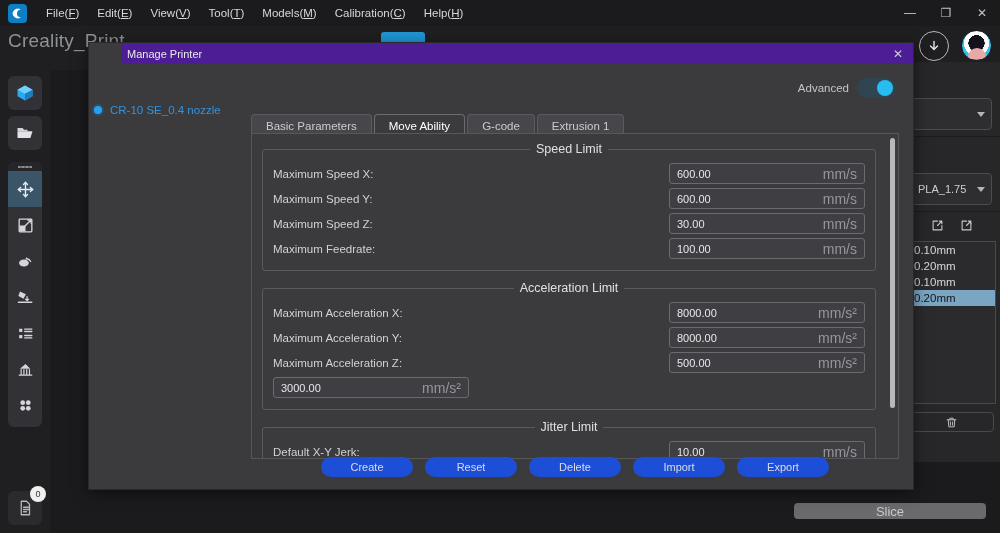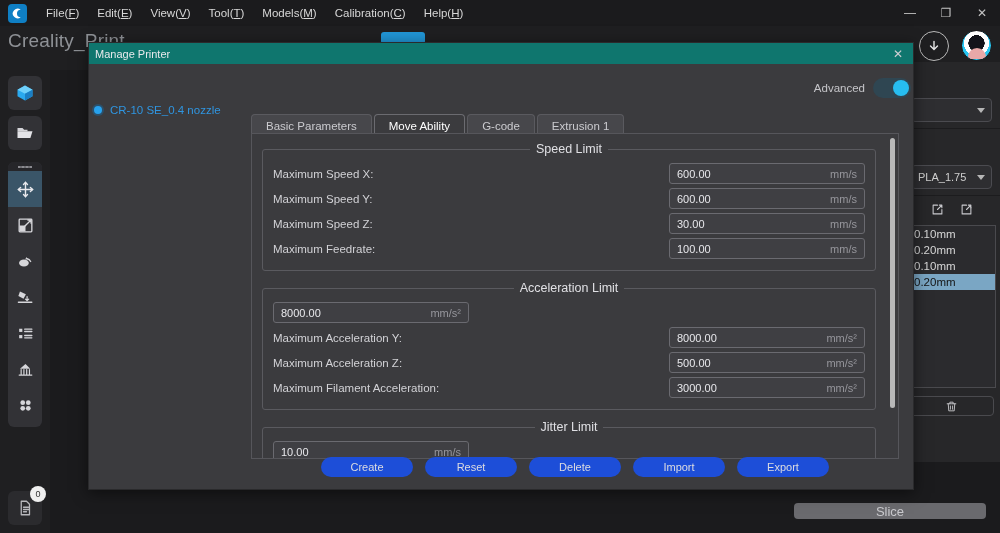--- a/index.html
+++ b/index.html
@@ -88,21 +88,21 @@
     background: #f0f0f0; color: #333; font-size: 9px; display: flex; align-items: center; justify-content: center;
   }
 
   
   .right-panel {
     position: absolute; right: 0; top: 62px; width: 98px; height: 400px;
     background: #272729; border-left: 1px solid #151517;
   }
   .rp-sect { padding: 6px 8px; border-bottom: 1px solid #1c1c1e; }
   .rp-select {
-    height: 24px; border: 1px solid #4b4b50; border-radius: 4px; background: #2e2e31;
+    height: 32px; border: 1px solid #4b4b50; border-radius: 4px; background: #2e2e31;
     display: flex; align-items: center; justify-content: space-between;
     padding: 0 6px; font-size: 11px; color: #cfcfcf; white-space: nowrap; overflow: hidden;
   }
   .caret { width: 0; height: 0; border-left: 4px solid transparent; border-right: 4px solid transparent;
            border-top: 5px solid #b6b6b6; }
   .rp-icons { display: flex; gap: 14px; justify-content: center; padding: 6px 0 4px; }
   .rp-list {
     margin: 0 4px; border: 1px solid #4a4a4e; background: #2b2b2e; height: 163px; overflow: hidden;
   }
   .rp-row { font-size: 11.5px; color: #d7d7d7; padding: 2px 6px; }
@@ -116,29 +116,29 @@
     background: #6a6a6e; border-radius: 4px; display: flex; align-items: center; justify-content: center;
     color: #c9c9cd; font-size: 13px;
   }
 
   
   .dialog {
     position: absolute; left: 88px; top: 42px; width: 826px; height: 448px;
     background: #3b3b3e; border: 1px solid #2a2a2c; box-shadow: 0 3px 14px rgba(0,0,0,.5);
   }
   .dlg-title {
-    height: 21px; background: #0f766e; display: flex; align-items: center;
-    padding: 0 6px; color: #e9e9ec; font-size: 11px;
+    height: 21px; background: #4c1d95; display: flex; align-items: center;
+    padding: 0 6px; color: #e9e9ec; font-size: 11px; margin-left: 32px;
   }
   .dlg-title .t { flex: 1; }
   .dlg-close { color: #cfcfd3; font-size: 12px; padding: 0 4px; }
   .dlg-body { position: relative; height: 427px; }
 
   .adv-wrap {
-    position: absolute; right: 2px; top: 14px; display: flex; align-items: center; gap: 8px;
+    position: absolute; right: 18px; top: 14px; display: flex; align-items: center; gap: 8px;
   }
   .adv-label { font-size: 11.5px; color: #c5c5c9; }
   .toggle {
     width: 38px; height: 20px; border-radius: 10px; background: #2f4652; position: relative;
   }
   .toggle i {
     position: absolute; right: 2px; top: 2px; width: 16px; height: 16px; border-radius: 50%;
     background: #27bdf0;
   }
 
@@ -173,21 +173,21 @@
     border: 1px solid #5a5a5f; border-radius: 3px; margin: 6px 4px 10px; padding: 4px 10px 8px;
   }
   legend { font-size: 12.5px; color: #e0e0e4; padding: 0 6px; text-align: center; }
   .row { display: flex; align-items: center; height: 23px; margin: 2px 0; }
   .row-label { font-size: 11.5px; color: #d2d2d6; flex: 1; }
   .field {
     width: 196px; height: 21px; border: 1px solid #6a6a70; border-radius: 3px; background: #3f3f43;
     display: flex; align-items: center; padding: 0 7px;
   }
   .field .val { font-size: 11px; color: #e8e8ec; flex: 1; }
-  .field .unit { font-size: 11px; color: #96969c; }
+  .field .unit { font-size: 14px; color: #96969c; }
 
   .btn-bar {
     position: absolute; left: 162px; bottom: 14px; width: 648px; display: flex; gap: 12px;
     justify-content: center;
   }
   .dbtn {
     width: 92px; height: 20px; background: #1d4ed8; border-radius: 10px;
     display: flex; align-items: center; justify-content: center; color: #dcdce0; font-size: 11px;
   }
   svg { fill: none; }
@@ -421,51 +421,52 @@
               <span class="field">
                 <span class="val">100.00</span>
                 <span class="unit">mm/s</span>
               </span>
             </div>
           </fieldset>
 
           <fieldset>
             <legend>Acceleration Limit</legend>
             <div class="row">
+              <span class="row-label">Maximum Acceleration X:</span>
               <span class="field">
                 <span class="val">8000.00</span>
                 <span class="unit">mm/s²</span>
               </span>
             </div>
             <div class="row">
               <span class="row-label">Maximum Acceleration Y:</span>
               <span class="field">
                 <span class="val">8000.00</span>
                 <span class="unit">mm/s²</span>
               </span>
             </div>
             <div class="row">
               <span class="row-label">Maximum Acceleration Z:</span>
               <span class="field">
                 <span class="val">500.00</span>
                 <span class="unit">mm/s²</span>
               </span>
             </div>
             <div class="row">
-              <span class="row-label">Maximum Filament Acceleration:</span>
               <span class="field">
                 <span class="val">3000.00</span>
                 <span class="unit">mm/s²</span>
               </span>
             </div>
           </fieldset>
 
           <fieldset>
             <legend>Jitter Limit</legend>
             <div class="row">
+              <span class="row-label">Default X-Y Jerk:</span>
               <span class="field">
                 <span class="val">10.00</span>
                 <span class="unit">mm/s</span>
               </span>
             </div>
 
           </fieldset>
 
         </div>
         <div class="scrollbar">

